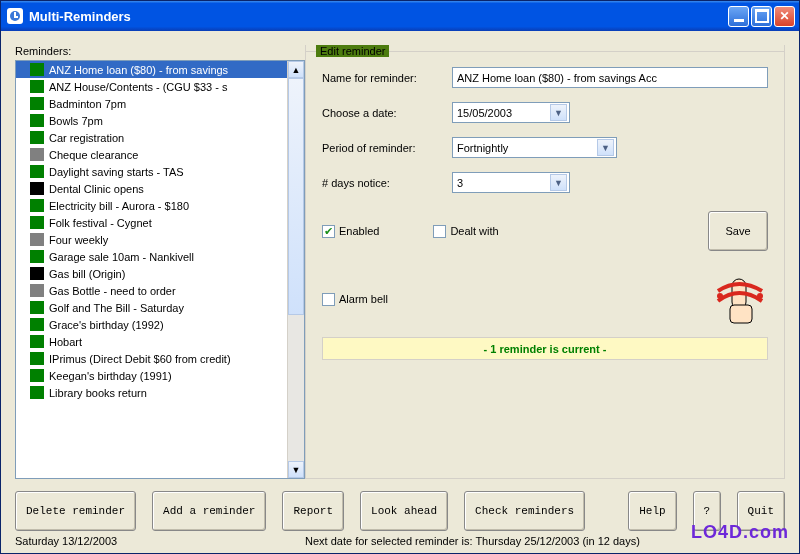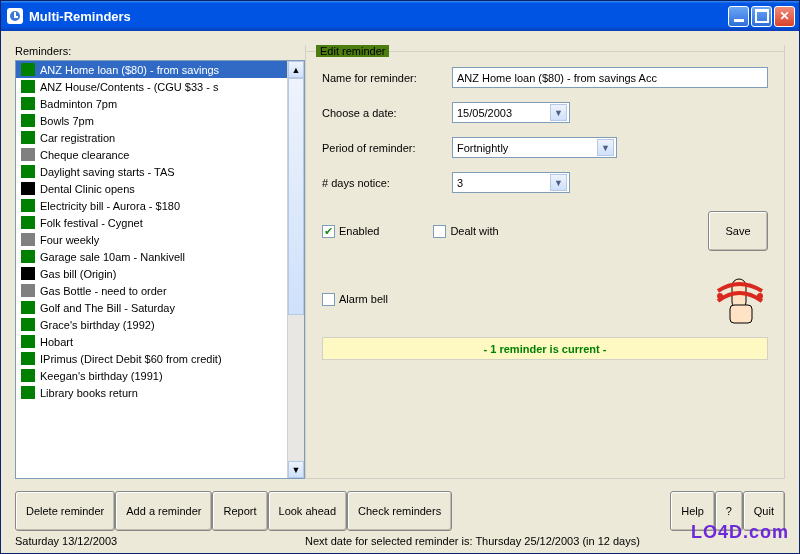--- a/index.html
+++ b/index.html
@@ -55,21 +55,21 @@
   flex: 1; min-height: 0;
   border: 1px solid #7f9db9;
   background: #fff;
   overflow: hidden;
   display:flex;
 }
 .list-inner { flex:1; overflow:hidden; }
 .list-item {
   display: flex; align-items: center;
   height: 17px;
-  padding: 0 5px;
+  padding: 0 14px;
   white-space: nowrap; overflow: hidden;
   cursor: default;
 }
 .list-item .swatch {
   width: 14px; height: 13px;
   margin-right: 5px;
   flex-shrink:0;
 }
 .list-item.sel { background: #316ac5; color:#fff; }
 .sw-green { background:#008000; }
@@ -134,21 +134,21 @@
   width:56px; height:56px; margin-left:auto;
 }
 .status-banner {
   border:1px solid #d4d0c8;
   background:#fef9c3;
   height:23px; display:flex; align-items:center; justify-content:center;
   color:#008000; font-weight:bold;
   margin-top:10px;
 }
 .bottom-buttons {
-  display:flex; gap:0; padding: 12px 0 2px 0; flex-wrap:nowrap;
+  display:flex; gap:16px; padding: 12px 0 2px 0; flex-wrap:nowrap;font-family:Liberation Mono, monospace;
 }
 .bottom-buttons .btn { flex-shrink:0; }
 .bottom-buttons .sp { flex:1; }
 .status-line {
   display:flex; padding: 2px 0 0 0; font-size:11px;
 }
 .status-line .left { width: 290px; }
 .status-line .right { flex:1; }
 .watermark {
   position:absolute; right:10px; bottom:10px;

